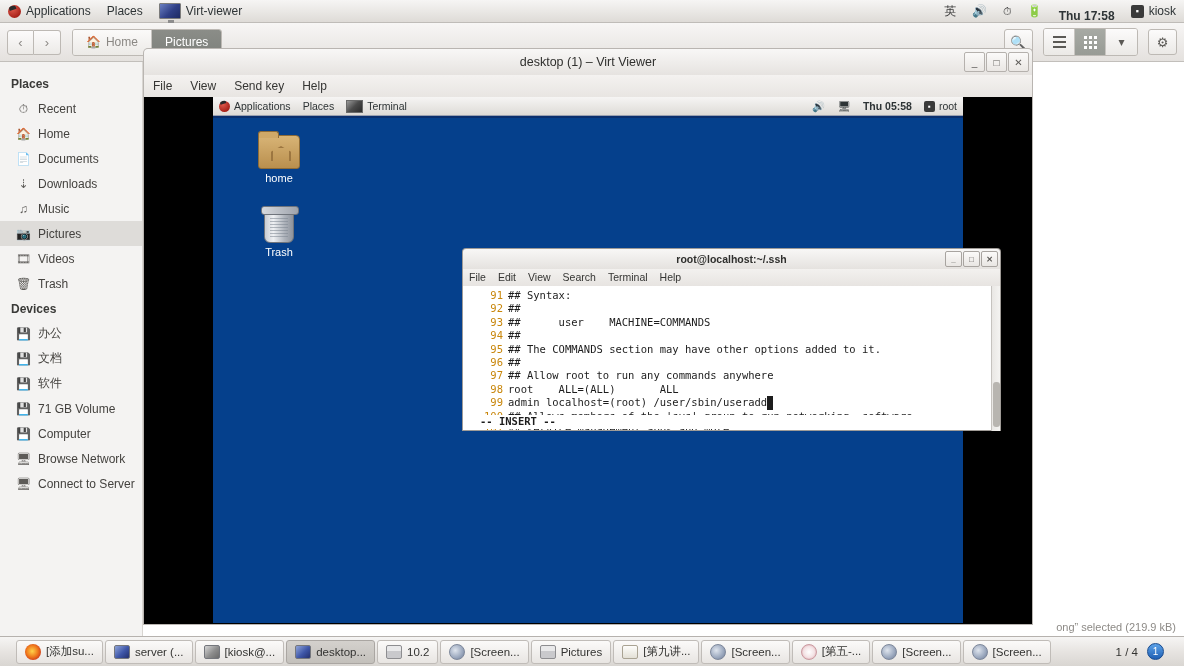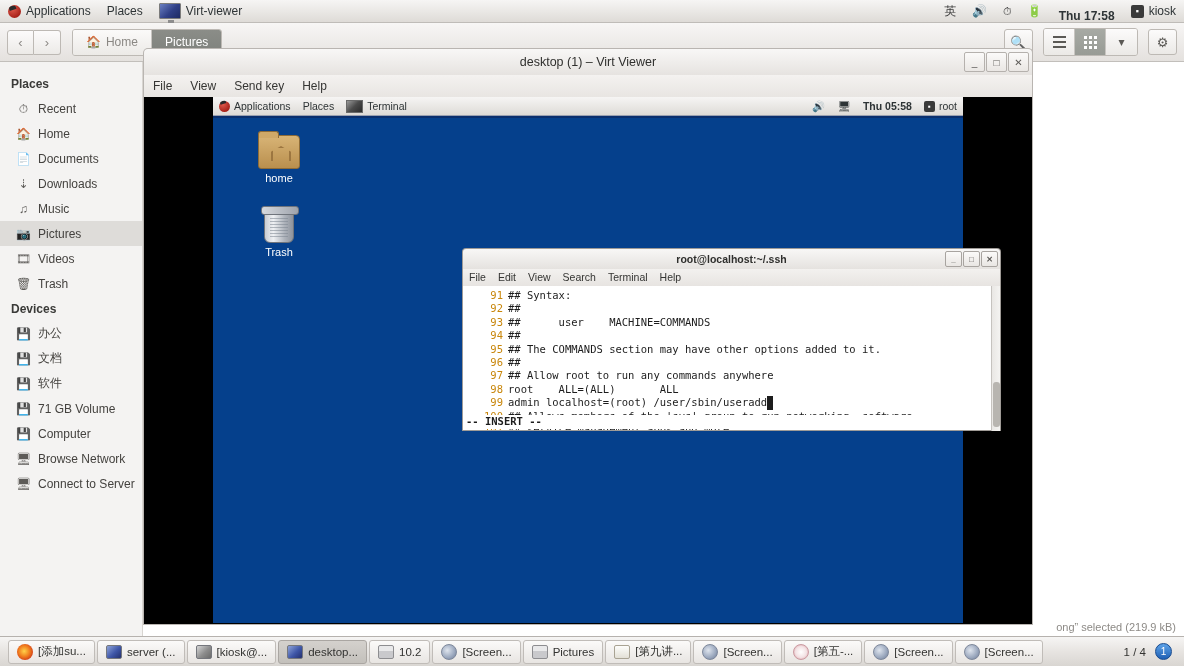--- a/index.html
+++ b/index.html
@@ -228,35 +228,35 @@
     font-size: 10.5px; line-height: 13.4px; color: #1c1c1c;
     overflow: hidden; padding: 3px 0 0 0;
   }
   .gt-lines { padding-left: 12px; }
   .gt-row { white-space: pre; height: 13.4px; }
   .gt-ln { color: #c8860a; display: inline-block; width: 28px; text-align: right; margin-right: 5px; }
   .gt-cursor { background: #1c1c1c; color: #1c1c1c; display: inline-block; width: 6px; }
   .gt-status {
     position: absolute; left: 1px; bottom: 1px; width: 537px; height: 14px;
     background: #fff; font-family: "DejaVu Sans Mono", "Liberation Mono", monospace;
-    font-size: 10.5px; font-weight: bold; color: #1c1c1c; padding-left: 2px; white-space: pre;
+    font-size: 10.5px; font-weight: bold; color: #1c1c1c; padding-left: 16px; white-space: pre;
   }
   .gt-scroll {
     position: absolute; right: 1px; top: 38px; width: 9px; height: 145px;
     background: linear-gradient(to right, #e9e7e4, #f4f3f1);
     border-left: 1px solid #c6c3bf;
   }
   .gt-thumb { position: absolute; left: 1px; top: 96px; width: 7px; height: 45px; background: #b8b5b0; border-radius: 3px; }
 
   
   .taskbar {
     position: absolute; left: 0; bottom: 0; width: 1184px; height: 30px;
     background: linear-gradient(to bottom, #f6f5f4 0%, #e7e4e1 50%, #d9d6d2 100%);
     border-top: 1px solid #b6b2ae;
-    display: flex; align-items: center; padding: 0 8px; gap: 2px;
+    display: flex; align-items: center; padding: 0 16px; gap: 2px;
   }
   .tb-btn {
     height: 24px; display: flex; align-items: center; gap: 5px; padding: 0 8px;
     border: 1px solid #c0bcb8; border-radius: 3px;
     background: linear-gradient(to bottom, #fbfaf9, #e8e5e2);
     font-size: 11.5px; color: #333331; white-space: nowrap; overflow: hidden;
   }
   .tb-btn.active { background: linear-gradient(to bottom, #d4d1cd, #c3c0bb); border-color: #aaa6a2; }
   .tb-ico { width: 16px; height: 14px; flex: 0 0 16px; border-radius: 2px; display:block; }
   .ico-ff { background: radial-gradient(circle at 45% 45%, #ffd24a 0%, #f07c1e 45%, #d13d19 75%, #8e2d6b 100%); border-radius: 50%; height:16px; }

